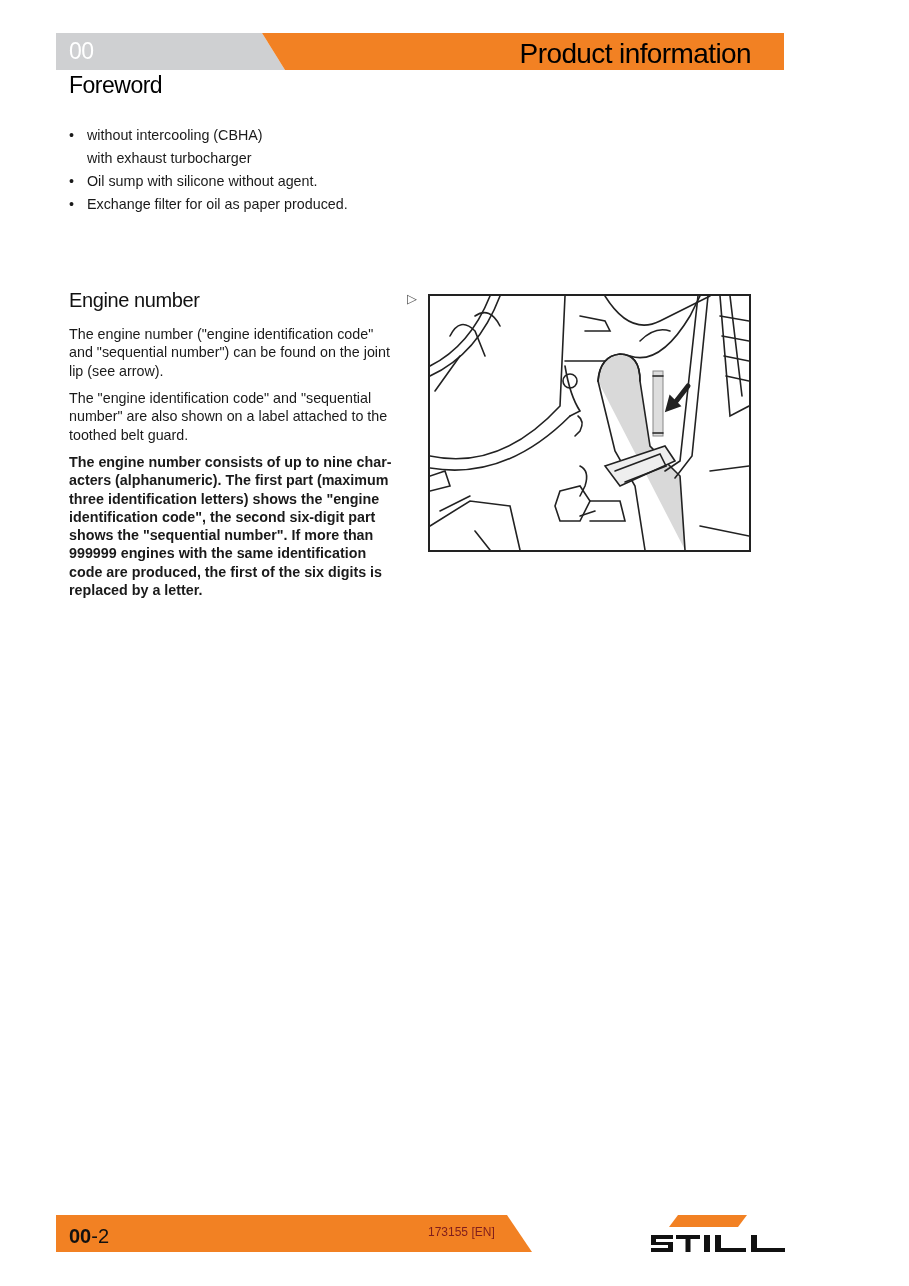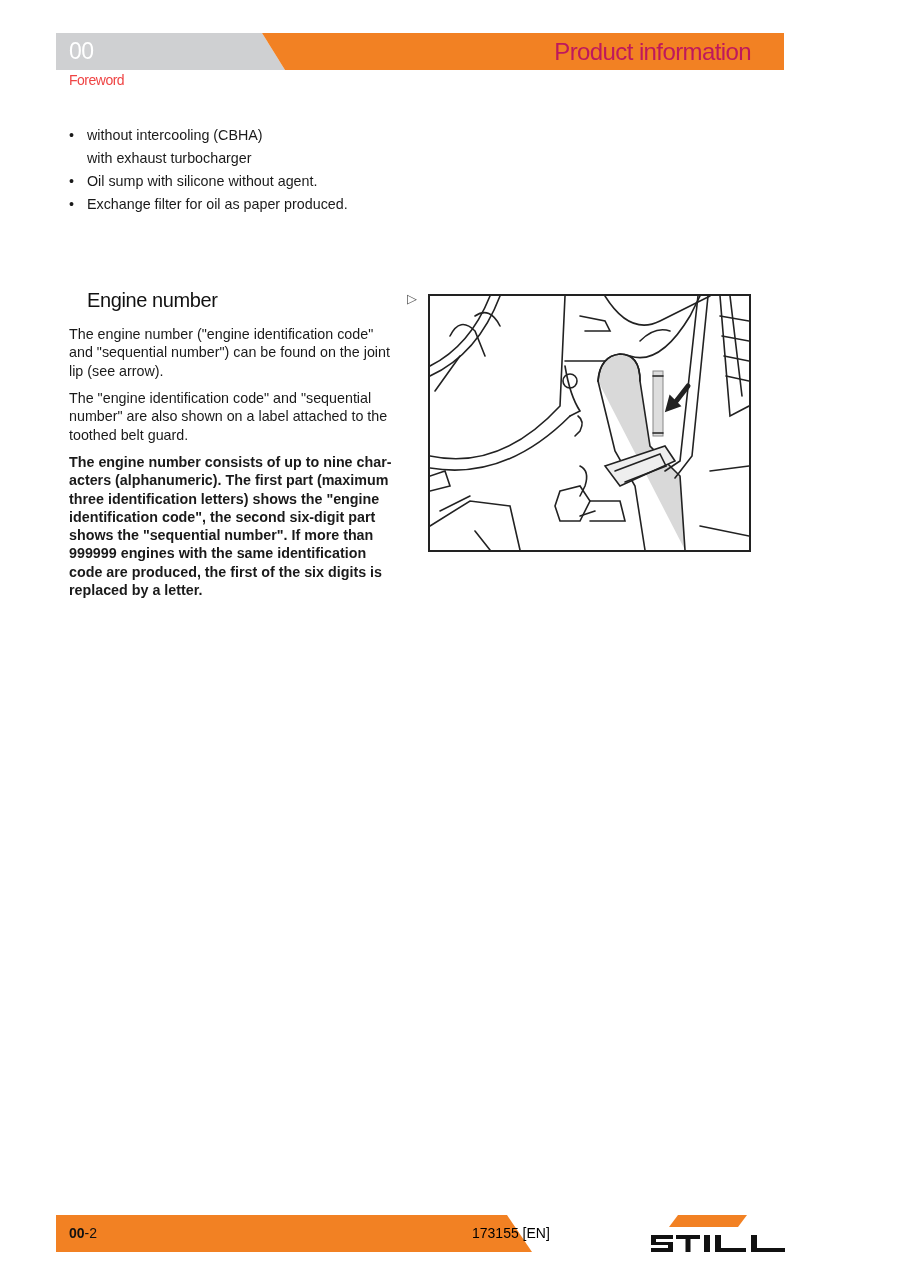--- a/index.html
+++ b/index.html
@@ -6,46 +6,46 @@
   body { width:909px; height:1286px; position:relative; overflow:hidden;
          font-family:"Liberation Sans", sans-serif; color:#1a1a1a; }
   .abs { position:absolute; }
 
   
   .hdr-gray { left:56px; top:33px; width:240px; height:37px; background:#cfd0d2;
               clip-path: polygon(0 0, 206px 0, 229px 100%, 0 100%); }
   .hdr-orange { left:262px; top:33px; width:522px; height:37px; background:#f28123;
                 clip-path: polygon(0 0, 100% 0, 100% 100%, 23px 100%); }
   .hdr-num { left:69px; top:38px; font-size:23px; color:#ffffff; letter-spacing:-0.5px; }
-  .hdr-title { right:158px; top:38px; font-size:24px; color:#be185d; letter-spacing:-0.6px; }
-  .subtitle { left:69px; top:72px; font-size:14px; color:#ef4444; letter-spacing:-0.5px; }
+  .hdr-title { right:158px; top:38px; font-size:28px; color:#000000; letter-spacing:-0.6px; }
+  .subtitle { left:69px; top:72px; font-size:23px; color:#000000; letter-spacing:-0.5px; }
 
   
   .bullets { left:69px; top:124px; width:320px; font-size:14.3px; line-height:23px; }
   .bullet-row { position:relative; padding-left:18px; }
   .bullet-row .dot { position:absolute; left:0; top:0; }
   .bullet-row .cont { display:block; }
 
   
-  .sec-title { left:87px; top:289px; font-size:20px; color:#111; letter-spacing:-0.4px; }
+  .sec-title { left:69px; top:289px; font-size:20px; color:#111; letter-spacing:-0.4px; }
   .para { left:69px; width:330px; font-size:14.3px; line-height:18.3px; }
   .p1 { top:325px; }
   .p2 { top:389px; }
   .p3 { top:453px;font-weight:bold; }
 
   
   .fig-marker { left:407px; top:291px; font-size:13px; color:#555; }
   .figure { left:428px; top:294px; width:319px; height:254px; border:2px solid #222;
             background:#fff; overflow:hidden; }
 
   
   .ftr { left:56px; top:1215px; width:476px; height:37px; background:#f28123;
          clip-path: polygon(0 0, 451px 0, 100% 100%, 0 100%); }
-  .ftr-page { left:69px; top:1225px; font-size:14px; color:#111; }
-  .ftr-doc { left:428px; top:1225px; font-size:14px; color:#000000;margin-left:44px; }
+  .ftr-page { left:69px; top:1225px; font-size:20px; color:#111; }
+  .ftr-doc { left:428px; top:1225px; font-size:12px; color:#7f1d1d; }
   .logo { left:651px; top:1215px; width:134px; height:38px; }
 </style>
 </head>
 <body>
 
 <div class="abs hdr-gray"></div>
 <div class="abs hdr-orange"></div>
 <div class="abs hdr-num">00</div>
 <div class="abs hdr-title">Product information</div>
 <div class="abs subtitle">Foreword</div>

